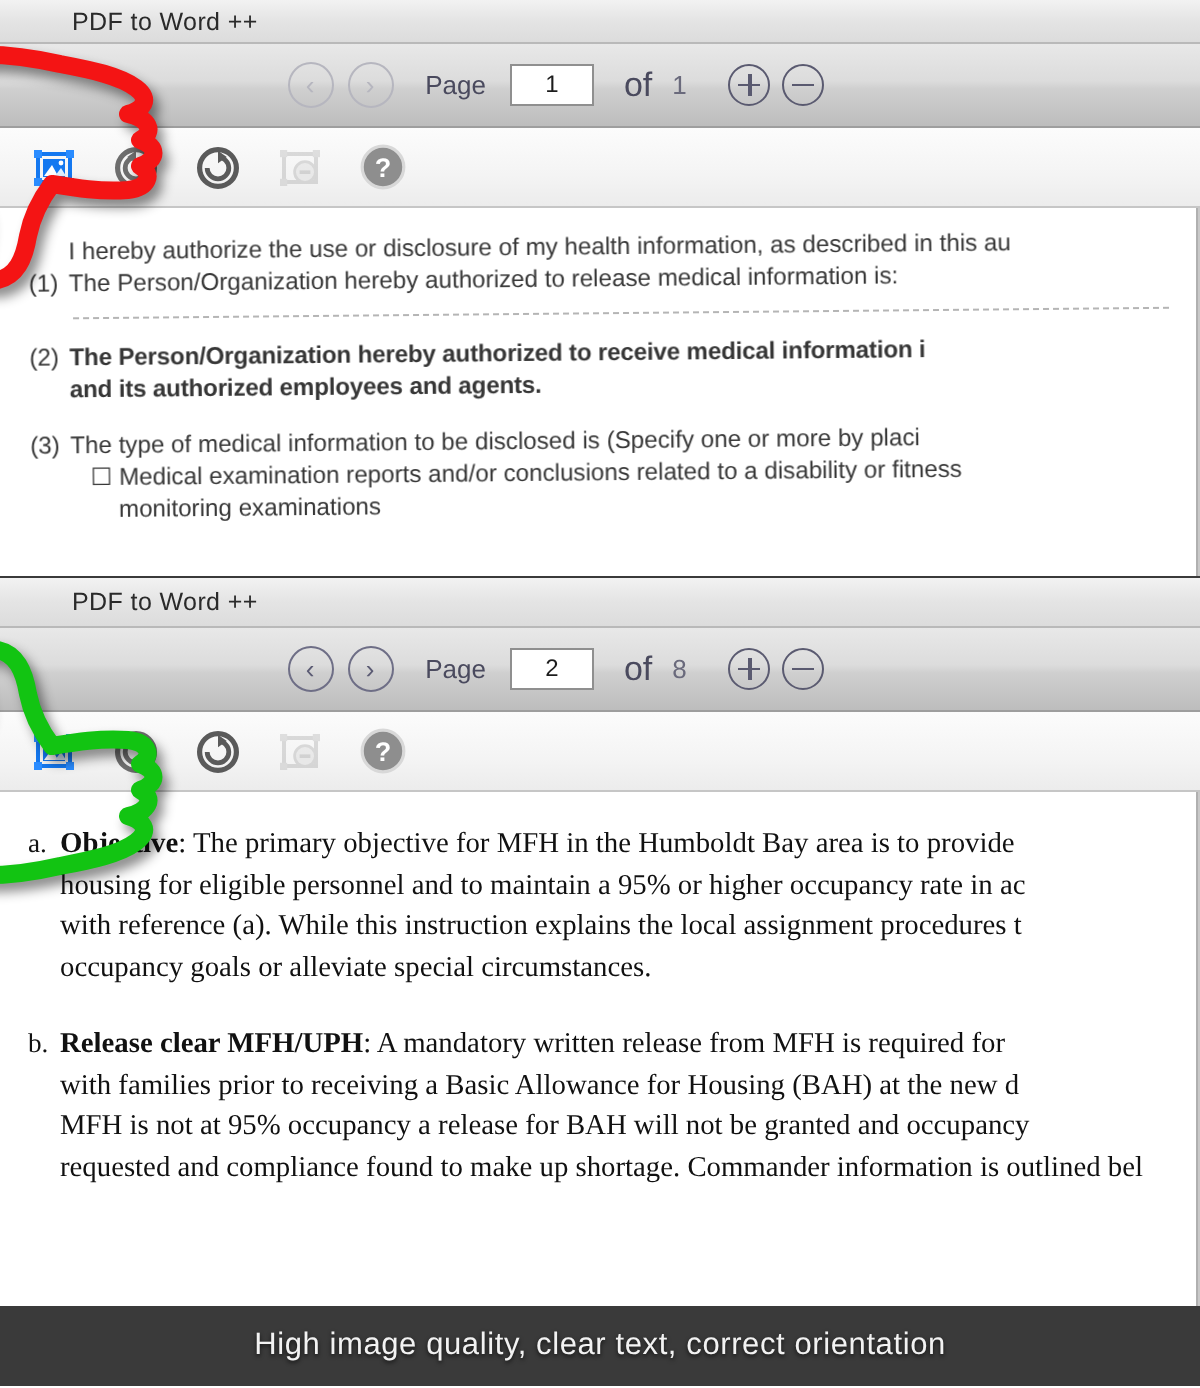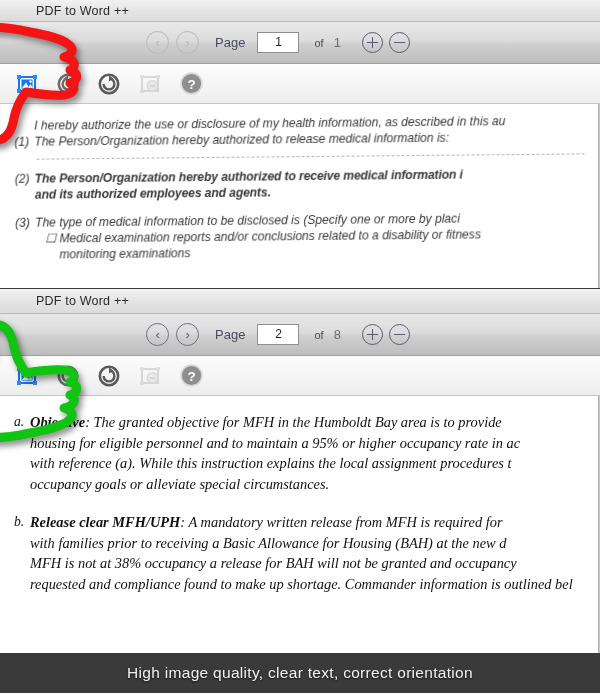--- a/index.html
+++ b/index.html
@@ -69,21 +69,21 @@
   .page-input {
     width: 42px; height: 21px;
     background: #ffffff;
     border: 1px solid #8f8f8f;
     text-align: center;
     font-size: 12px;
     color: #1c1c1c;
     line-height: 19px;
     font-family: "Liberation Sans", sans-serif;
   }
-  .of-label { font-size: 11px; color: #4a4a5e; margin: 0 3px 0 8px; }
+  .of-label { font-size: 17px; color: #4a4a5e; margin: 0 3px 0 8px; }
   .of-count { font-size: 13px; color: #6a6a7c; }
   .zoom-group { display: flex; gap: 6px; margin-left: 14px; }
 
   .plusminus {
     width: 21px; height: 21px; border-radius: 50%;
     border: 1.6px solid #5a5a70;
     position: relative;
   }
   .plusminus::before, .plusminus::after {
     content: ""; position: absolute; background: #5a5a70;
@@ -105,21 +105,20 @@
   .tool { width: 34px; height: 34px; display:flex; align-items:center; justify-content:center; position: relative; }
   .tool + .tool { margin-left: 7px; }
   .help-tool { margin-left: auto; }
 
   
   .docarea {
     background: #ffffff;
     position: relative;
     overflow: hidden;
     border-right: 1px solid #c9c9c9;
-    font-style: italic;
   }
   .doc-inner { position: relative; padding: 14px 0 0 0; }
 
   
   .scan { 
     color: #2b2b2b;
     filter: blur(0.32px) contrast(1.18);
     transform: rotate(-0.55deg);
     transform-origin: left top;
   }
@@ -377,33 +376,33 @@
       </svg>
     </div>
   </div>
 
   <div class="docarea" style="height:257px;">
     <div class="doc-inner clean" style="padding-top:16px;">
 
       <div class="clean-row clean-p">
         <span class="clean-num">a.</span>
         <span class="clean-body">
-          <div class="clip-line"><span class="clean-b">Objective</span><span>: The granted objective for MFH in the Humboldt Bay area is to provide</span></div>
+          <div class="clip-line"><span class="clean-b">Objective</span><span>: The primary objective for MFH in the Humboldt Bay area is to provide</span></div>
           <div class="clip-line">housing for eligible personnel and to maintain a 95% or higher occupancy rate in ac</div>
           <div class="clip-line">with reference (a). While this instruction explains the local assignment procedures t</div>
           <div class="clip-line">occupancy goals or alleviate special circumstances.</div>
         </span>
       </div>
 
       <div class="clean-row clean-p">
         <span class="clean-num">b.</span>
         <span class="clean-body">
           <div class="clip-line"><span class="clean-b">Release clear MFH/UPH</span><span>: A mandatory written release from MFH is required for</span></div>
           <div class="clip-line">with families prior to receiving a Basic Allowance for Housing (BAH) at the new d</div>
-          <div class="clip-line">MFH is not at 38% occupancy a release for BAH will not be granted and occupancy</div>
+          <div class="clip-line">MFH is not at 95% occupancy a release for BAH will not be granted and occupancy</div>
           <div class="clip-line">requested and compliance found to make up shortage. Commander information is outlined bel</div>
         </span>
       </div>
 
     </div>
     <div class="edge-right"></div>
   </div>
 
   <div class="thumb thumb-up">
     <svg width="200" height="160" viewBox="0 0 200 160">

